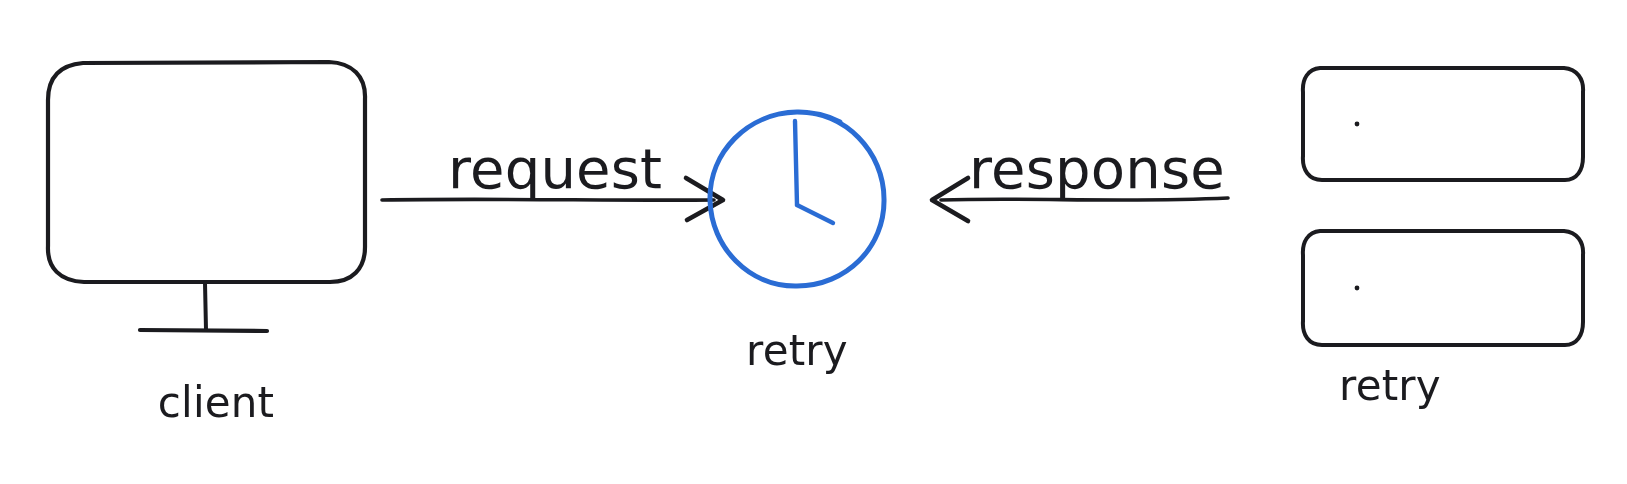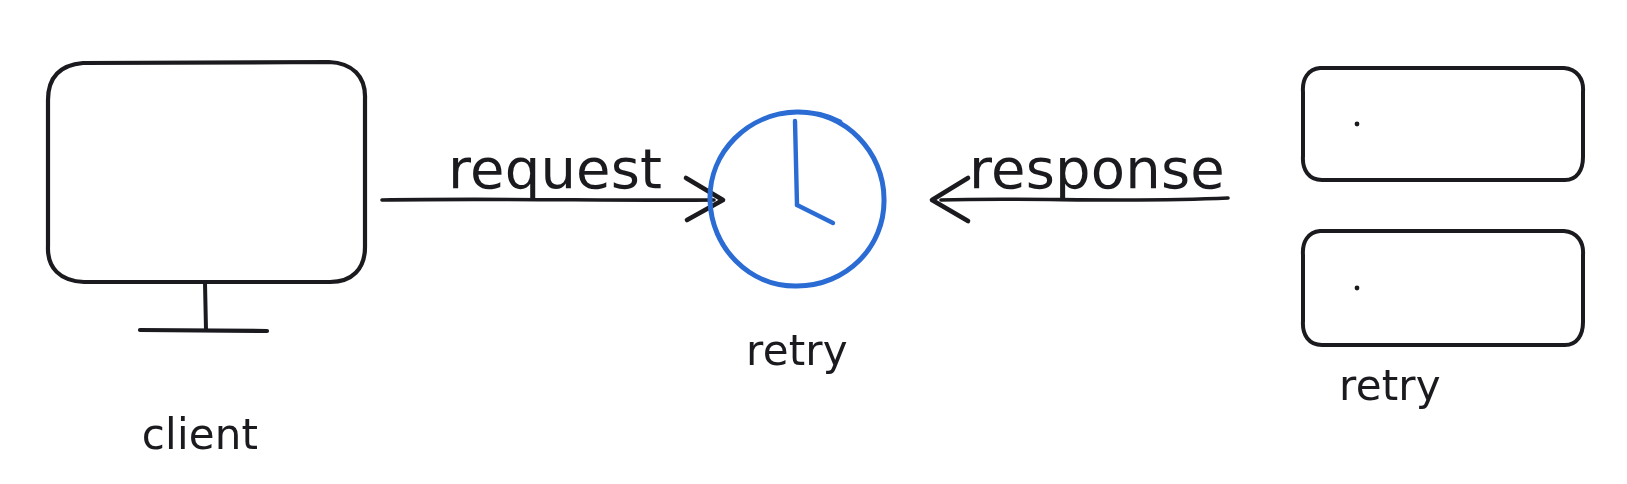--- a/index.html
+++ b/index.html
@@ -32,25 +32,24 @@
     letter-spacing: 0.2px;
     line-height: 1;
   }
   .lbl-node {
     font-size: 42px;
   }
   .lbl-edge {
     font-size: 56px;
   }
   #label-client {
-    left: 0px;
+    left: 16px;
     top: 382px;
     width: 400px;
     text-align: center;
-    margin-top: 32px;
   }
   #label-retry {
     left: 597px;
     top: 330px;
     width: 400px;
     text-align: center;
   }
   #label-server {
     left: 1190px;
     top: 365px;

